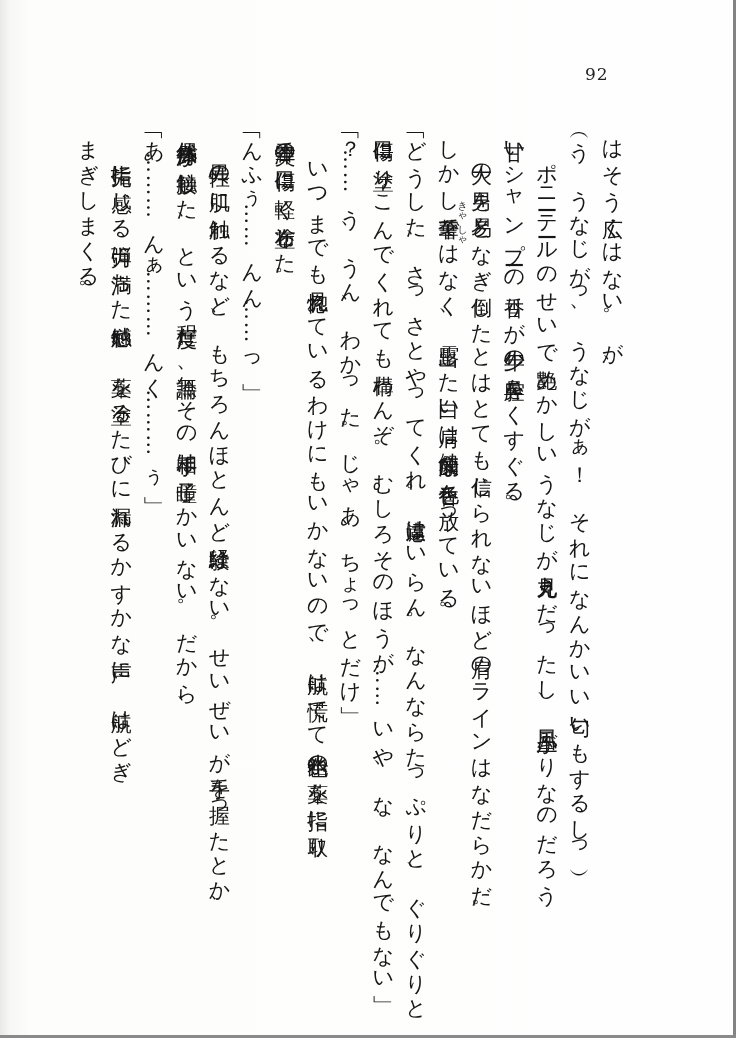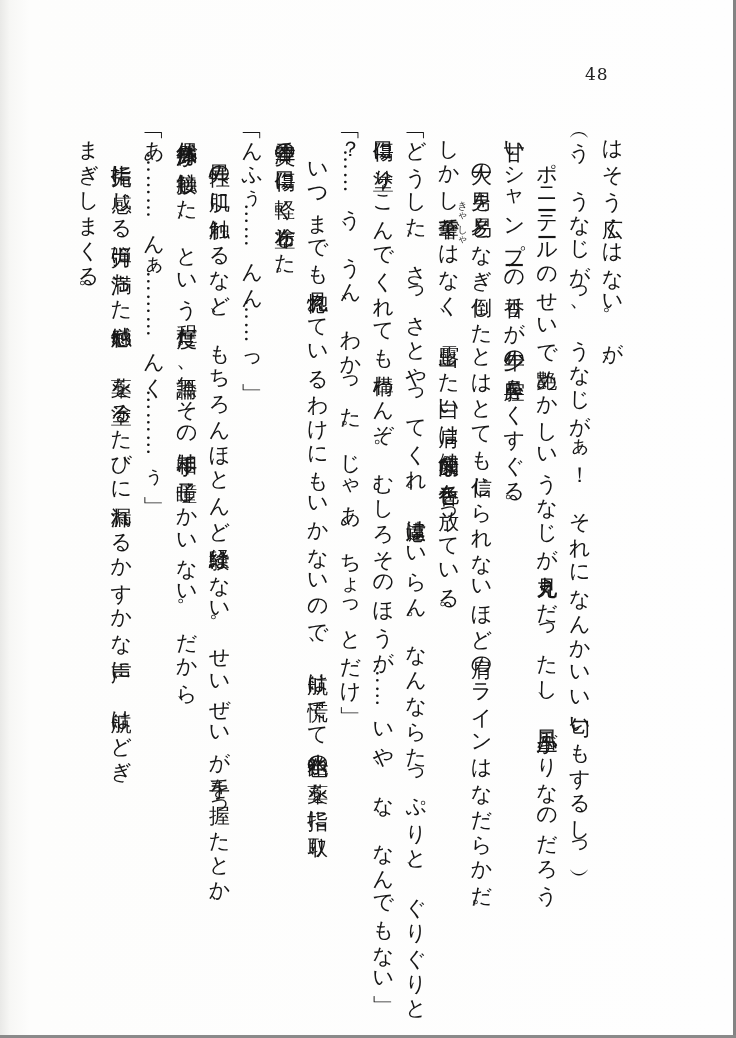--- a/index.html
+++ b/index.html
@@ -70,21 +70,21 @@
     width: 100%;
     height: 3px;
     background: #8a8a8a;
   }
 </style>
 </head>
 <body>
 
 <div class="page">
 
-  <span class="page-number">48</span>
+  <span class="page-number">92</span>
 
   <div class="text-block">
       <div class="col" style="left: 595.5px;">はそう広くはない。が、</div>
       <div class="col" style="left: 562.75px;">（う、うなじがっ、うなじがぁ！　それになんかいい匂いもするしっ）</div>
       <div class="col" style="left: 530px; padding-top: 22.5px;">ポニーテールのせいで艶めかしいうなじが丸見えだったし、風呂上がりなのだろう、</div>
       <div class="col" style="left: 497.25px;">甘いシャンプーの香りが少年の鼻腔をくすぐる。</div>
       <div class="col" style="left: 464.5px; padding-top: 22.5px;">大の男を易々となぎ倒したとはとても信じられないほど肩のラインはなだらかだ。</div>
       <div class="col" style="left: 431.75px;">しかし華奢ではなく、露出した白い肩は健康的な色香を放っている。</div>
       <div class="col" style="left: 399px;">「どうした、さっさとやってくれ。遠慮はいらん。なんならたっぷりと、ぐりぐりと</div>
       <div class="col" style="left: 366.25px;">傷口に塗りこんでくれても構わんぞ。むしろそのほうが……いや、な、なんでもない」</div>

